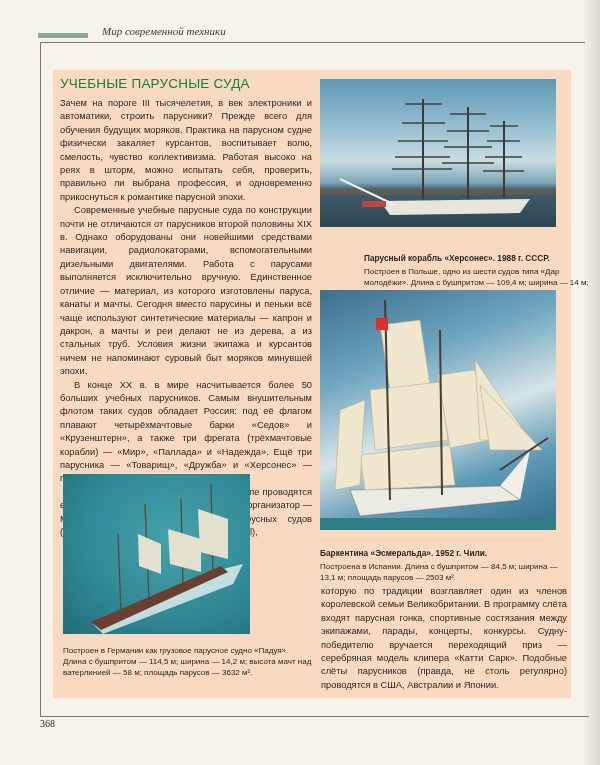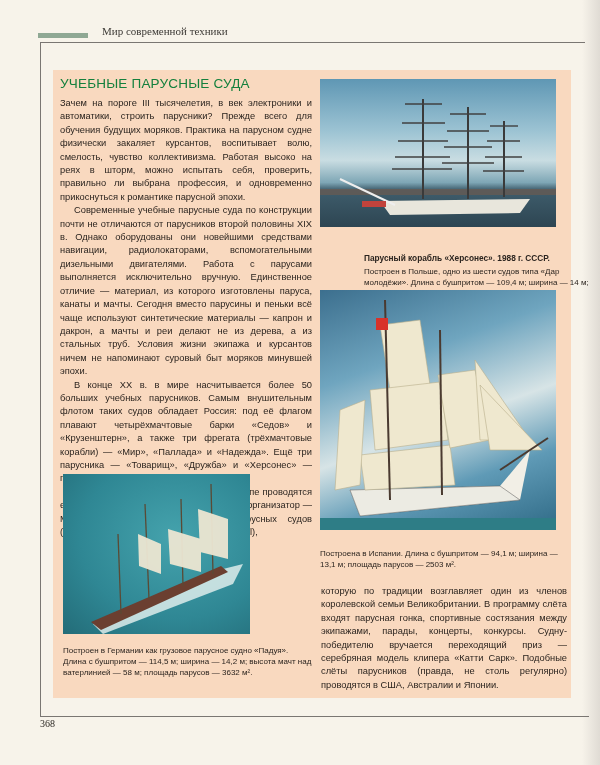--- a/index.html
+++ b/index.html
@@ -12,21 +12,21 @@
   .page-shadow {
     position:absolute; right:0; top:0; width:18px; height:765px;
     background:linear-gradient(to right, rgba(255,255,255,0), rgba(200,195,190,0.5));
   }
   .header-bar {
     position:absolute; left:38px; top:33px; width:50px; height:5px;
     background:#8fa894;
   }
   .header-title {
     position:absolute; left:102px; top:25px;
-    font-family:"Liberation Serif", serif; font-size:11px; color:#3d3a36;
+    font-family:"Liberation Serif", serif; font-size:11px; color:#3d3a36;font-style:italic;
   }
   .header-rule {
     position:absolute; left:40px; top:42px; width:545px; height:1px; background:#7a7672;
   }
   .frame {
     position:absolute; left:40px; top:43px; width:548px; height:673px;
     border-left:1px solid #7a7672; border-bottom:1px solid #7a7672;
   }
   .panel {
     position:absolute; left:53px; top:70px; width:518px; height:628px;
@@ -128,21 +128,22 @@
       <path d="M160 95 L222 160 L170 160 Z"></path>
       <path d="M20 120 L45 110 L40 195 L15 200 Z"></path>
     </g>
     <line x1="65" y1="10" x2="70" y2="210" stroke="#4a3a30" stroke-width="2"></line>
     <line x1="120" y1="40" x2="122" y2="205" stroke="#4a3a30" stroke-width="2"></line>
     <line x1="180" y1="180" x2="228" y2="148" stroke="#4a3a30" stroke-width="2"></line>
     <rect x="56" y="28" width="12" height="12" fill="#d8322a"></rect>
   </svg>
 </div>
 <div class="caption" style="left:320px; top:548px; width:240px;">
-  <span>Построена в Испании. Длина с бушпритом — 94,1 м; ширина — 13,1 м; площадь парусов — 2503 м².</span>
+  <span class="cap-title">Баркентина «Эсмеральда». 1952 г. Чили.</span>
+  <span>Построена в Испании. Длина с бушпритом — 84,5 м; ширина — 13,1 м; площадь парусов — 2503 м².</span>
 </div>
 
 <div class="body-text col-right">
   <p>которую по традиции возглавляет один из членов королевской семьи Великобритании. В программу слёта входят парусная гонка, спортивные состязания между экипажами, парады, концерты, конкурсы. Судну-победителю вручается переходящий приз — серебряная модель клипера «Катти Сарк». Подобные слёты парусников (правда, не столь регулярно) проводятся в США, Австралии и Японии.</p>
 </div>
 
 <div class="photo" style="left:63px; top:474px; width:187px; height:160px;
             background:radial-gradient(ellipse at 60% 40%,#45a3ad 0%,#2f8794 60%,#236c78 100%);">
   <svg width="187" height="160" viewBox="0 0 187 160">
     <path d="M30 150 L160 95 L180 90 L170 110 L40 160 Z" fill="#e8f2f0" opacity="0.8"></path>

